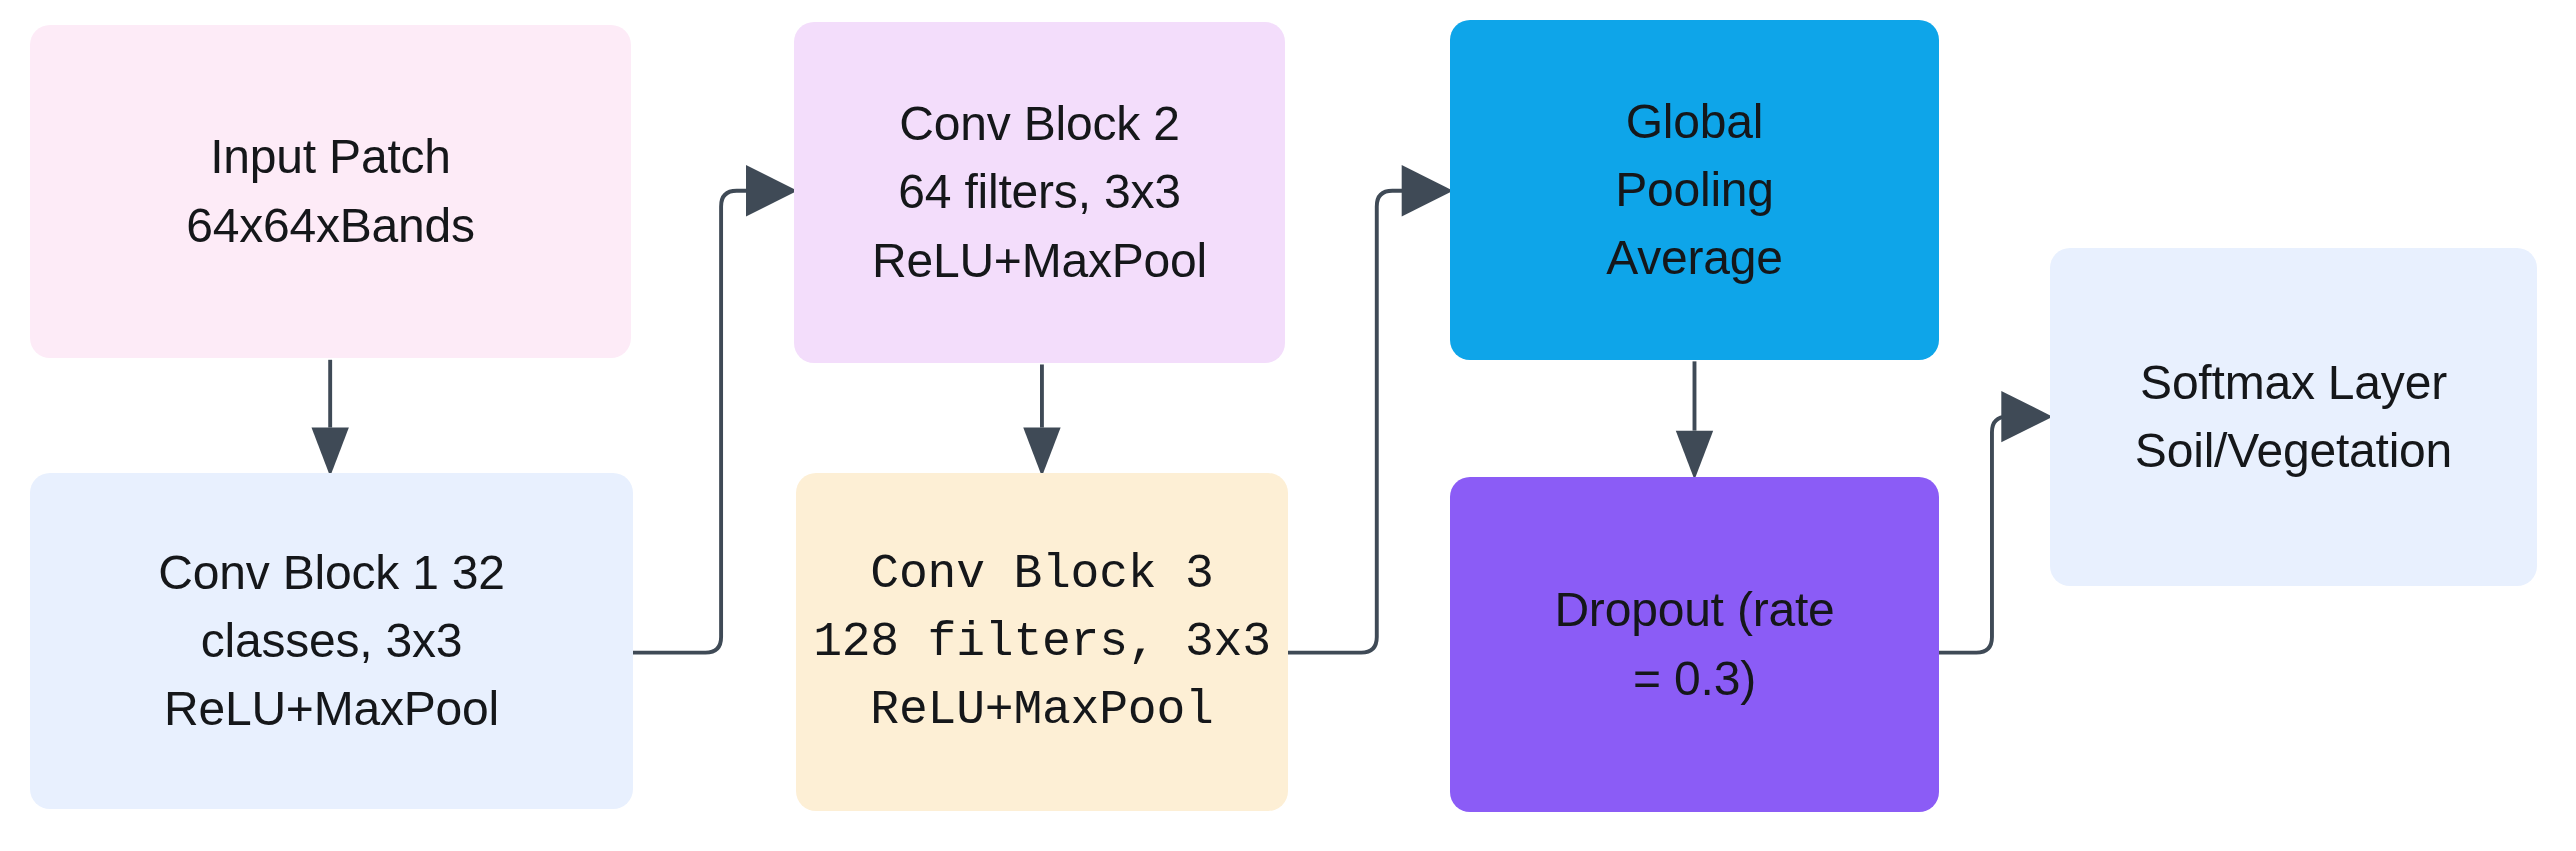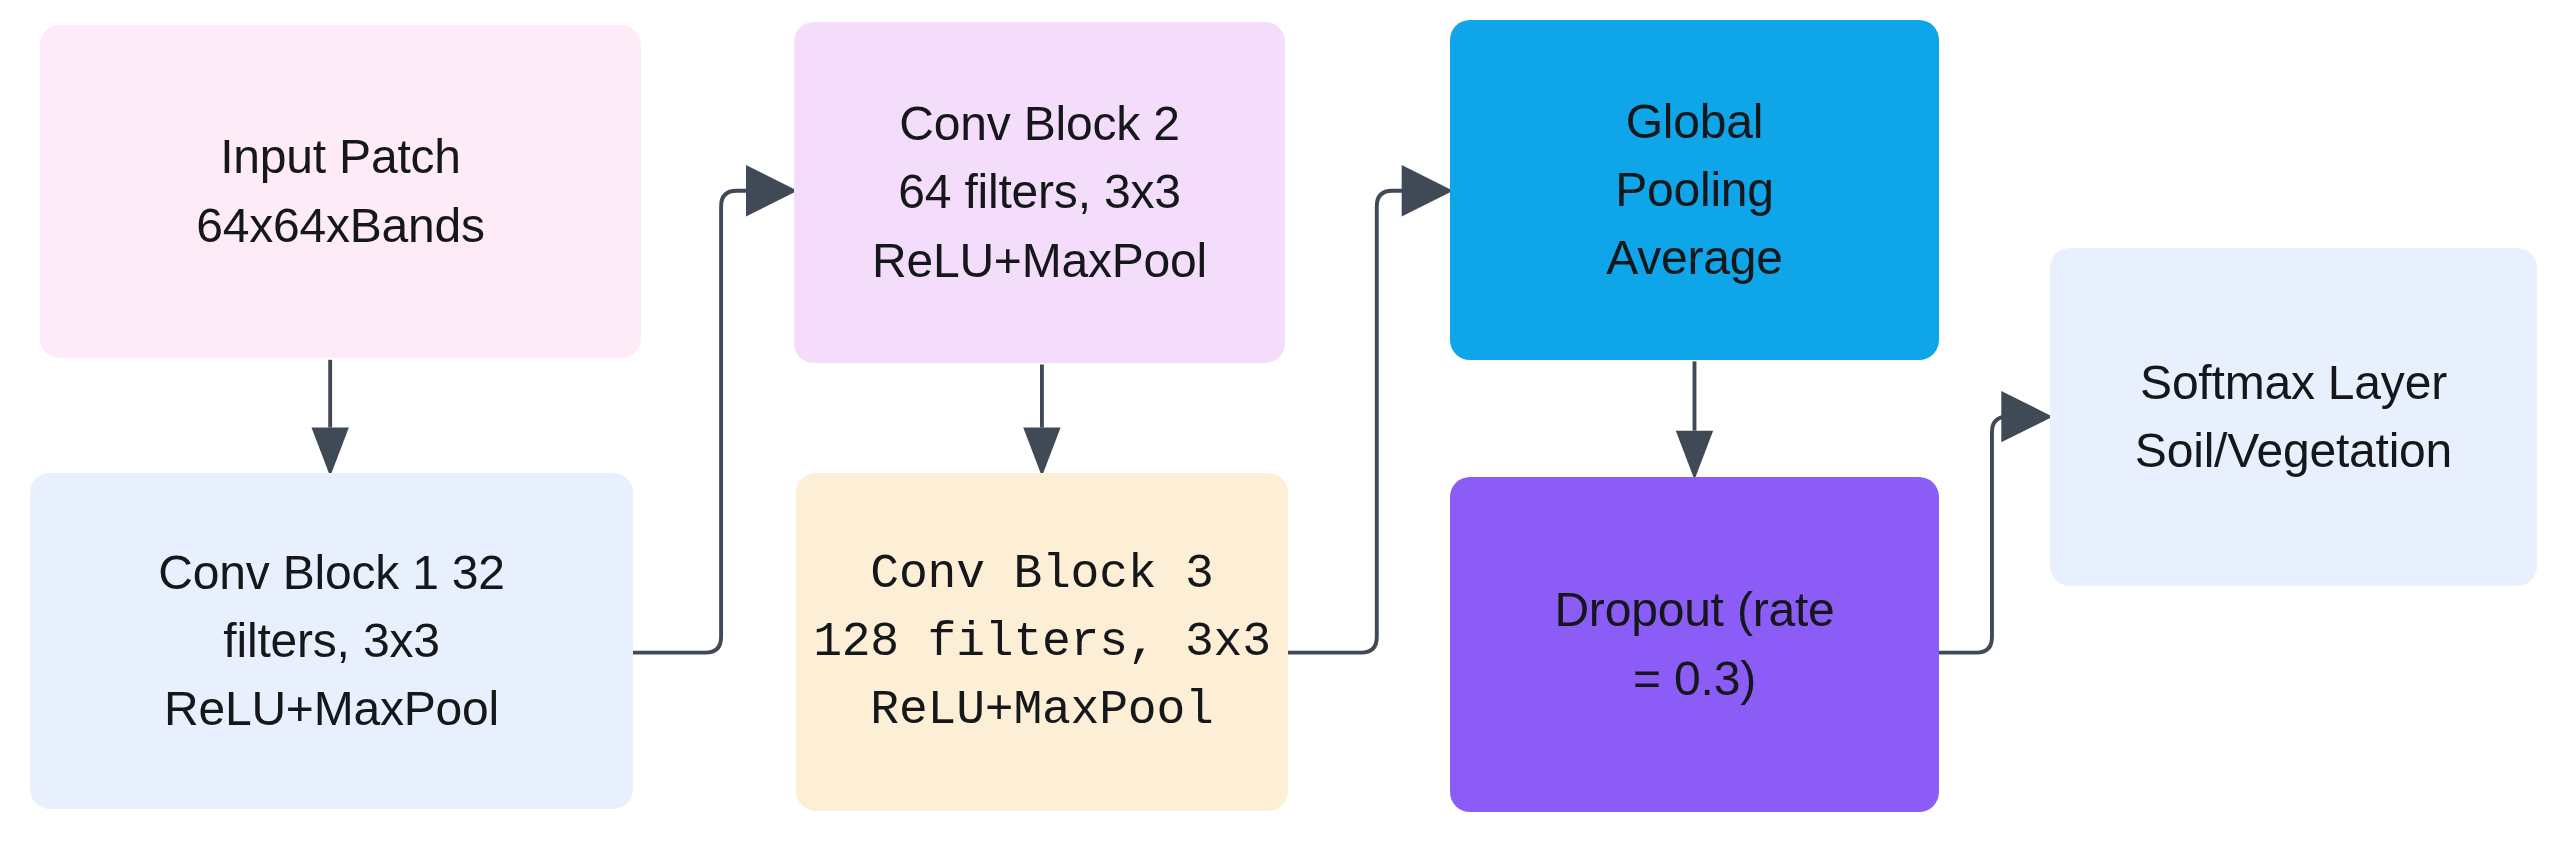--- a/index.html
+++ b/index.html
@@ -79,28 +79,28 @@
       <path d="M 2176 464 L 2176 553" style="stroke: rgb(63, 74, 86);"></path>
       <polygon points="2152,553 2200,553 2176,616" style="fill: rgb(63, 74, 86);"></polygon>
     </g>
 
     <g>
       <path d="M 2490 838 L 2538 838 Q 2558 838 2558 818 L 2558 555 Q 2558 535 2578 535 L 2612 535" style="stroke: rgb(63, 74, 86);"></path>
       <polygon points="2570,502 2636,535 2570,568" style="fill: rgb(63, 74, 86);"></polygon>
     </g>
   </svg>
 
-  <div class="node" style="left: 40px; top: 25px; width: 601px; height: 333px; background: rgb(253, 235, 247);">
+  <div class="node" style="left: 30px; top: 25px; width: 601px; height: 333px; background: rgb(253, 235, 247);">
     <span class="ln">Input Patch</span>
     <span class="ln">64x64xBands</span>
   </div>
 
   <div class="node" style="left: 30px; top: 473px; width: 603px; height: 336px; background: rgb(232, 240, 254); text-align: right;">
     <span class="ln">Conv Block 1 32</span>
-    <span class="ln">filters, 3x3</span>
+    <span class="ln">classes, 3x3</span>
     <span class="ln">ReLU+MaxPool</span>
   </div>
 
   <div class="node" style="left: 794px; top: 22px; width: 491px; height: 341px; background: rgb(243, 221, 251);">
     <span class="ln">Conv Block 2</span>
     <span class="ln">64 filters, 3x3</span>
     <span class="ln">ReLU+MaxPool</span>
   </div>
 
   <div class="node" style="left: 796px; top: 473px; width: 492px; height: 338px; background: rgb(253, 239, 213); font-family: Liberation Mono, monospace;">

